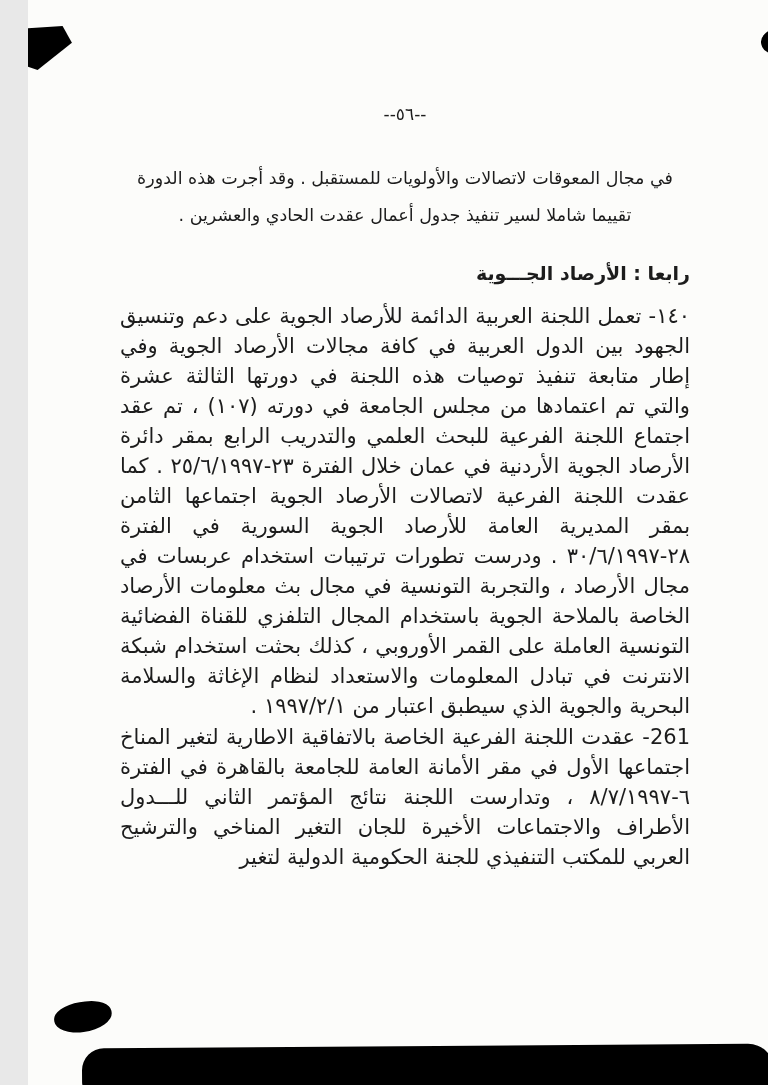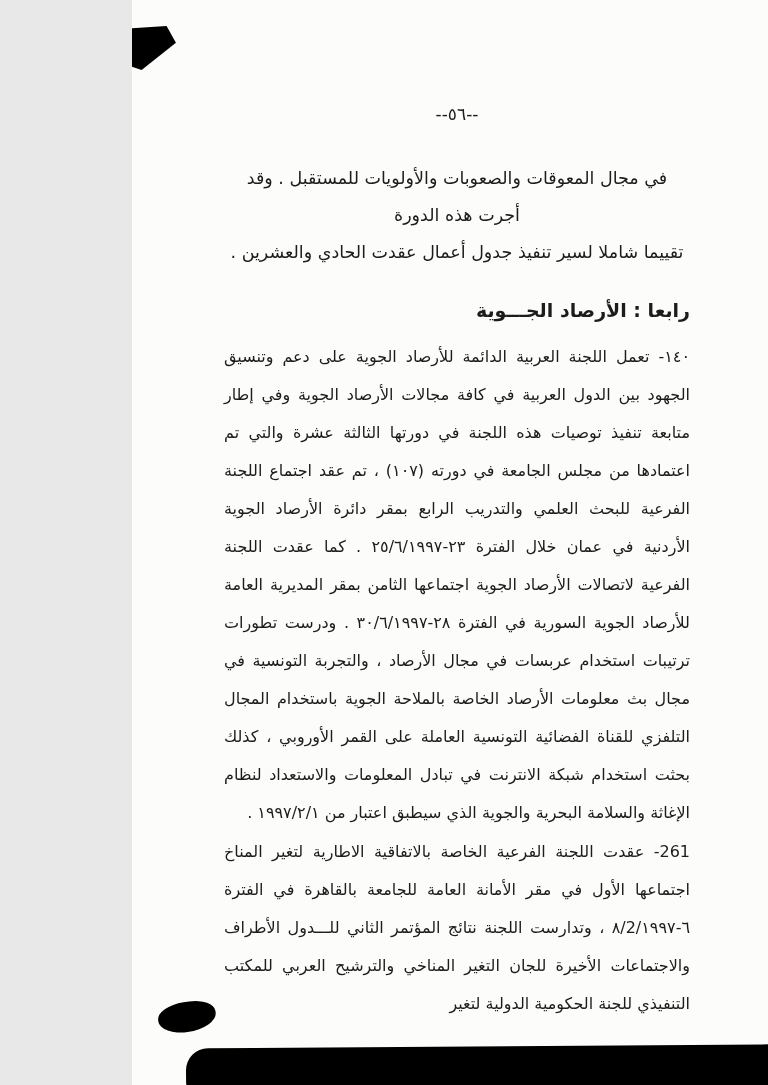--- a/index.html
+++ b/index.html
@@ -1,21 +1,21 @@
 <!DOCTYPE html>
 <html lang="ar" dir="rtl" style="--ink: #1c1c1c; --paper: #fcfcfa;"><head>
 <meta charset="utf-8">
 <style>
   * { margin:0; padding:0; box-sizing:border-box; }
   html,body { width:768px; height:1085px; }
   body { background:#e8e8e8; }
 
   .page {
     position:relative;
-    width:636px; height:1085px;
+    width:740px; height:1085px;
     background:var(--paper,#fcfcfa);
     overflow:hidden;
     direction:rtl;
     font-family:"DejaVu Sans", sans-serif;
     color:var(--ink,#1c1c1c);
   }
 
   .content {
     position:absolute;
     top:0; right:0; left:0;
@@ -41,22 +41,22 @@
     font-size:19px;
     font-weight:bold;
     margin-bottom:17px;
   }
   .heading-text {
     text-underline-offset:7px;
     text-decoration-thickness:1.5px;
   }
 
   .body-para {
-    font-size:16px;
-    line-height:38px;
+    font-size:21px;
+    line-height:30px;
     text-align:justify;
     text-justify:inter-word;
     margin-bottom:1px;
   }
   .para-num { white-space:nowrap; }
 
   
   .artifact { position:absolute; background:#000; }
   .a-tl {
     left:-6px; top:26px; width:52px; height:44px;
@@ -91,32 +91,32 @@
   <div class="artifact a-tr"></div>
   <div class="artifact a-re"></div>
   <div class="artifact a-bl"></div>
   <div class="artifact a-bb"></div>
 
   <div class="content">
 
     <div class="page-number">--٥٦--</div>
 
     <div class="intro">
-      <div>في مجال المعوقات والصعوبات والأولويات للمستقبل . وقد أجرت هذه الدورة</div>
+      <div>في مجال المعوقات لاتصالات والأولويات للمستقبل . وقد أجرت هذه الدورة</div>
       <div>تقييما شاملا  لسير تنفيذ جدول أعمال عقدت الحادي والعشرين .</div>
     </div>
 
     <div class="heading">
       <span class="heading-text">رابعا : الأرصاد الجـــوية</span>
     </div>
 
     <p class="body-para">
       <span class="para-num">١٤٠-</span>
       <span>تعمل اللجنة العربية الدائمة للأرصاد الجوية على دعم وتنسيق الجهود بين الدول العربية في كافة مجالات الأرصاد الجوية وفي إطار متابعة تنفيذ توصيات هذه اللجنة في دورتها الثالثة عشرة والتي تم اعتمادها من مجلس الجامعة في دورته (١٠٧) ، تم عقد اجتماع اللجنة الفرعية للبحث العلمي والتدريب الرابع بمقر دائرة الأرصاد الجوية الأردنية في عمان خلال الفترة ٢٣-٢٥/٦/١٩٩٧ . كما عقدت اللجنة الفرعية لاتصالات الأرصاد الجوية اجتماعها الثامن بمقر المديرية العامة للأرصاد الجوية السورية في الفترة ٢٨-٣٠/٦/١٩٩٧ . ودرست تطورات ترتيبات استخدام عربسات في مجال الأرصاد ، والتجربة التونسية في مجال بث معلومات الأرصاد الخاصة بالملاحة الجوية باستخدام المجال التلفزي للقناة الفضائية التونسية العاملة على القمر الأوروبي ، كذلك بحثت استخدام شبكة الانترنت في تبادل المعلومات والاستعداد لنظام الإغاثة والسلامة البحرية والجوية الذي سيطبق اعتبار من ١٩٩٧/٢/١ .</span>
     </p>
 
     <p class="body-para">
       <span class="para-num">261-</span>
-      <span>عقدت اللجنة الفرعية الخاصة بالاتفاقية الاطارية لتغير المناخ اجتماعها الأول في مقر الأمانة العامة للجامعة بالقاهرة في الفترة ٦-٨/2/١٩٩٧ ، وتدارست اللجنة نتائج المؤتمر الثاني للـــدول الأطراف والاجتماعات الأخيرة للجان التغير المناخي والترشيح العربي للمكتب التنفيذي للجنة الحكومية الدولية لتغير</span>
+      <span>عقدت اللجنة الفرعية الخاصة بالاتفاقية الاطارية لتغير المناخ اجتماعها الأول في مقر الأمانة العامة للجامعة بالقاهرة في الفترة ٦-٨/٧/١٩٩٧ ، وتدارست اللجنة نتائج المؤتمر الثاني للـــدول الأطراف والاجتماعات الأخيرة للجان التغير المناخي والترشيح العربي للمكتب التنفيذي للجنة الحكومية الدولية لتغير</span>
     </p>
 
   </div>
 </div>
 
 </body></html>

